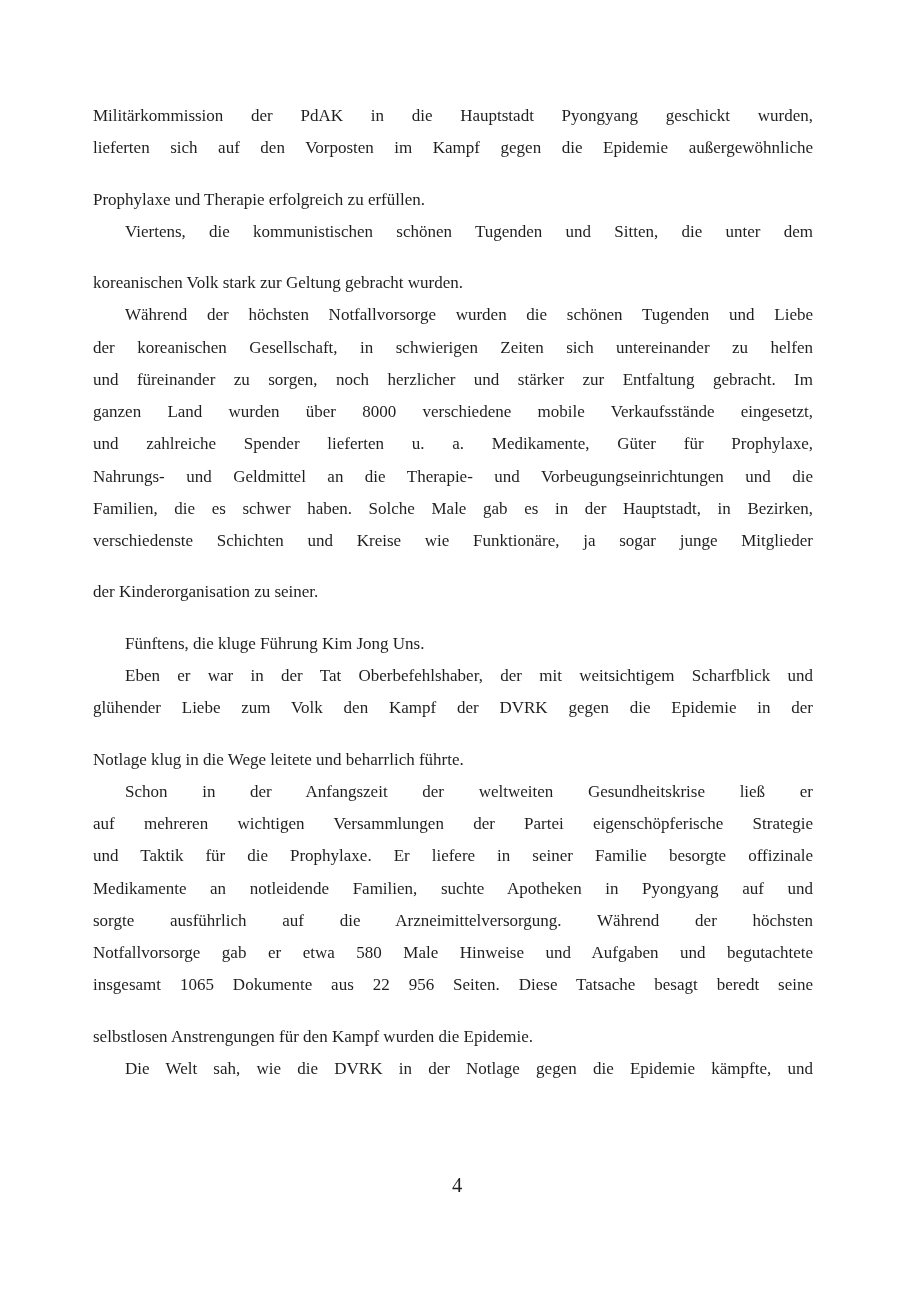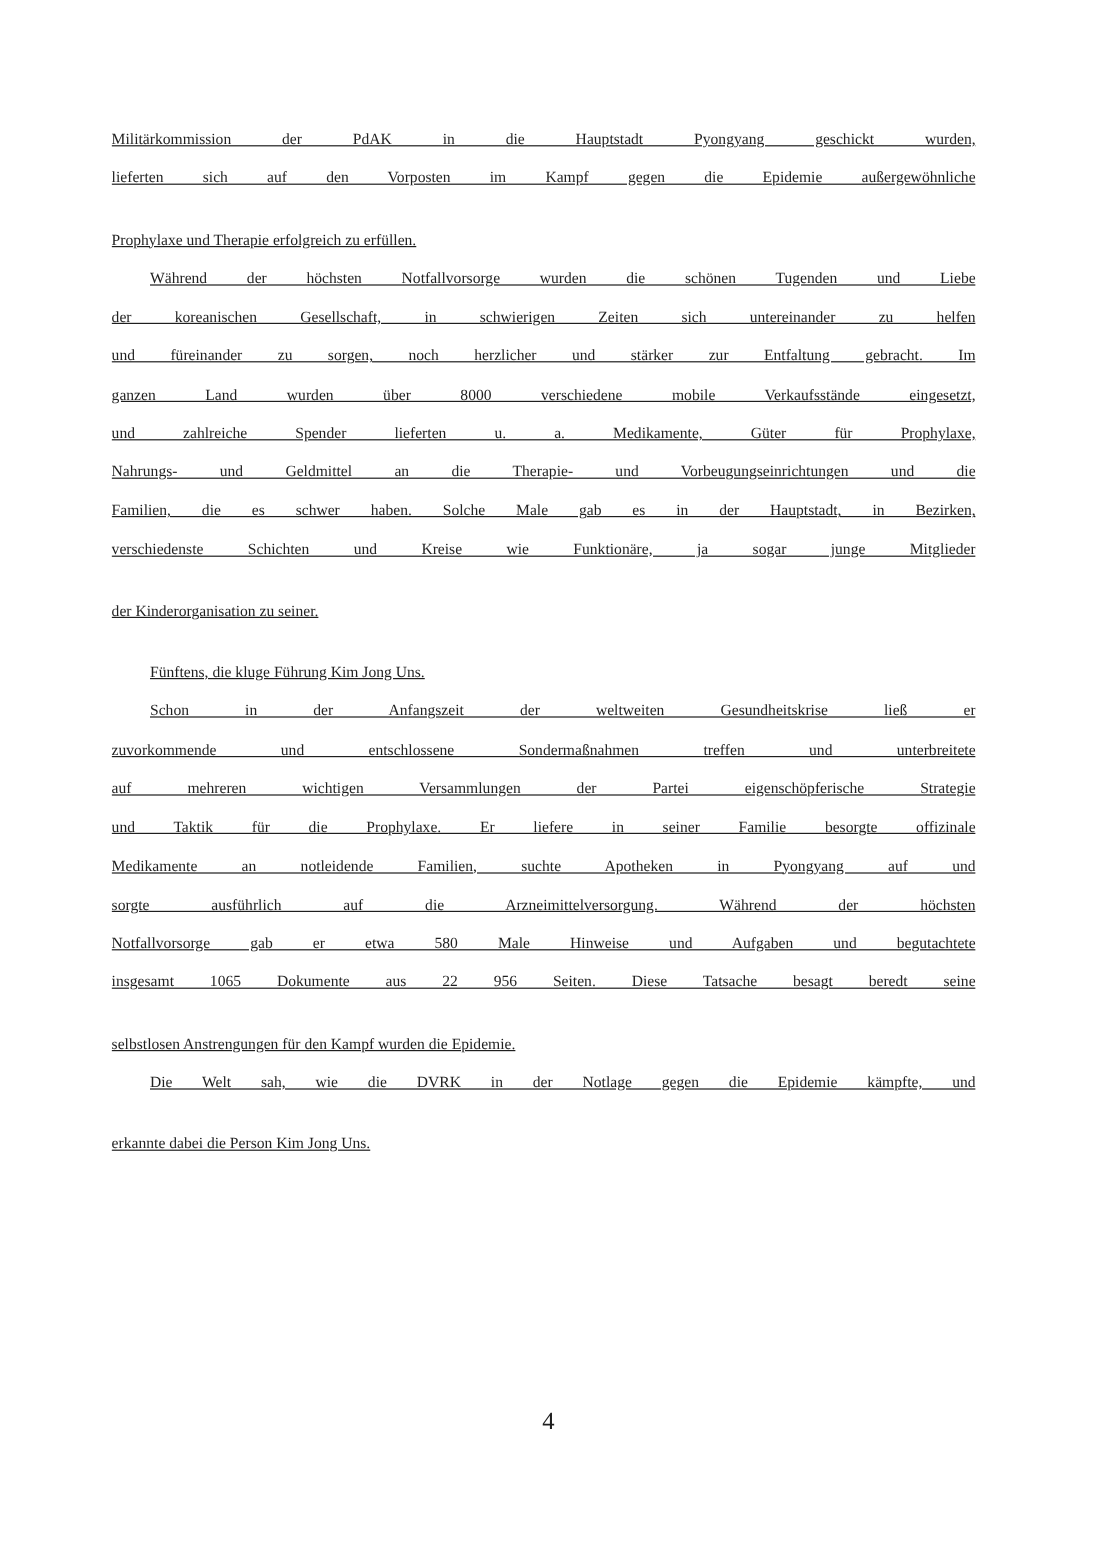--- a/index.html
+++ b/index.html
@@ -14,23 +14,22 @@
     background: #ffffff;
     overflow: hidden;
     font-family: "Liberation Serif", serif;
     color: #1f1f1f;
   }
   .body-text {
     position: absolute;
     left: 93px;
     top: 100px;
     width: 720px;
-    font-size: 13px;
+    font-size: 17px;
     line-height: 32.27px;
-    text-decoration: underline;
   }
   .paragraph {
     margin: 0;
     padding: 0;
   }
   .line {
     text-align: justify;
     text-align-last: justify;
     white-space: normal;
     height: 32.27px;
@@ -58,43 +57,50 @@
 <body>
 
 <div class="page">
   <div class="body-text">
       <div class="paragraph">
         <div class="line">Militärkommission der PdAK in die Hauptstadt Pyongyang geschickt wurden,</div>
         <div class="line">lieferten sich auf den Vorposten im Kampf gegen die Epidemie außergewöhnliche</div>
         <div class="line last">Prophylaxe und Therapie erfolgreich zu erfüllen.</div>
       </div>
       <div class="paragraph">
+        <div class="line indent">Viertens, die kommunistischen schönen Tugenden und Sitten, die unter dem</div>
+        <div class="line last">koreanischen Volk stark zur Geltung gebracht wurden.</div>
+      </div>
+      <div class="paragraph">
         <div class="line indent">Während der höchsten Notfallvorsorge wurden die schönen Tugenden und Liebe</div>
         <div class="line">der koreanischen Gesellschaft, in schwierigen Zeiten sich untereinander zu helfen</div>
         <div class="line">und füreinander zu sorgen, noch herzlicher und stärker zur Entfaltung gebracht. Im</div>
         <div class="line">ganzen Land wurden über 8000 verschiedene mobile Verkaufsstände eingesetzt,</div>
         <div class="line">und zahlreiche Spender lieferten u. a. Medikamente, Güter für Prophylaxe,</div>
         <div class="line">Nahrungs- und Geldmittel an die Therapie- und Vorbeugungseinrichtungen und die</div>
         <div class="line">Familien, die es schwer haben. Solche Male gab es in der Hauptstadt, in Bezirken,</div>
         <div class="line">verschiedenste Schichten und Kreise wie Funktionäre, ja sogar junge Mitglieder</div>
         <div class="line last">der Kinderorganisation zu seiner.</div>
       </div>
       <div class="paragraph">
         <div class="line last indent">Fünftens, die kluge Führung Kim Jong Uns.</div>
       </div>
       <div class="paragraph">
+        <div class="line indent">Eben er war in der Tat Oberbefehlshaber, der mit weitsichtigem Scharfblick und</div>
+        <div class="line">glühender Liebe zum Volk den Kampf der DVRK gegen die Epidemie in der</div>
+        <div class="line last">Notlage klug in die Wege leitete und beharrlich führte.</div>
+      </div>
+      <div class="paragraph">
         <div class="line indent">Schon in der Anfangszeit der weltweiten Gesundheitskrise ließ er</div>
-        <div class="line">zuvorkommende und entschlossene Sondermaßnahmen treffen und unterbreitete</div>
         <div class="line">auf mehreren wichtigen Versammlungen der Partei eigenschöpferische Strategie</div>
         <div class="line">und Taktik für die Prophylaxe. Er liefere in seiner Familie besorgte offizinale</div>
         <div class="line">Medikamente an notleidende Familien, suchte Apotheken in Pyongyang auf und</div>
         <div class="line">sorgte ausführlich auf die Arzneimittelversorgung. Während der höchsten</div>
         <div class="line">Notfallvorsorge gab er etwa 580 Male Hinweise und Aufgaben und begutachtete</div>
         <div class="line">insgesamt 1065 Dokumente aus 22 956 Seiten. Diese Tatsache besagt beredt seine</div>
         <div class="line last">selbstlosen Anstrengungen für den Kampf wurden die Epidemie.</div>
       </div>
       <div class="paragraph">
         <div class="line indent">Die Welt sah, wie die DVRK in der Notlage gegen die Epidemie kämpfte, und</div>
-        <div class="line last">erkannte dabei die Person Kim Jong Uns.</div>
       </div>
     </div>
   <div class="page-number">4</div>
 </div>
 
 </body></html>

